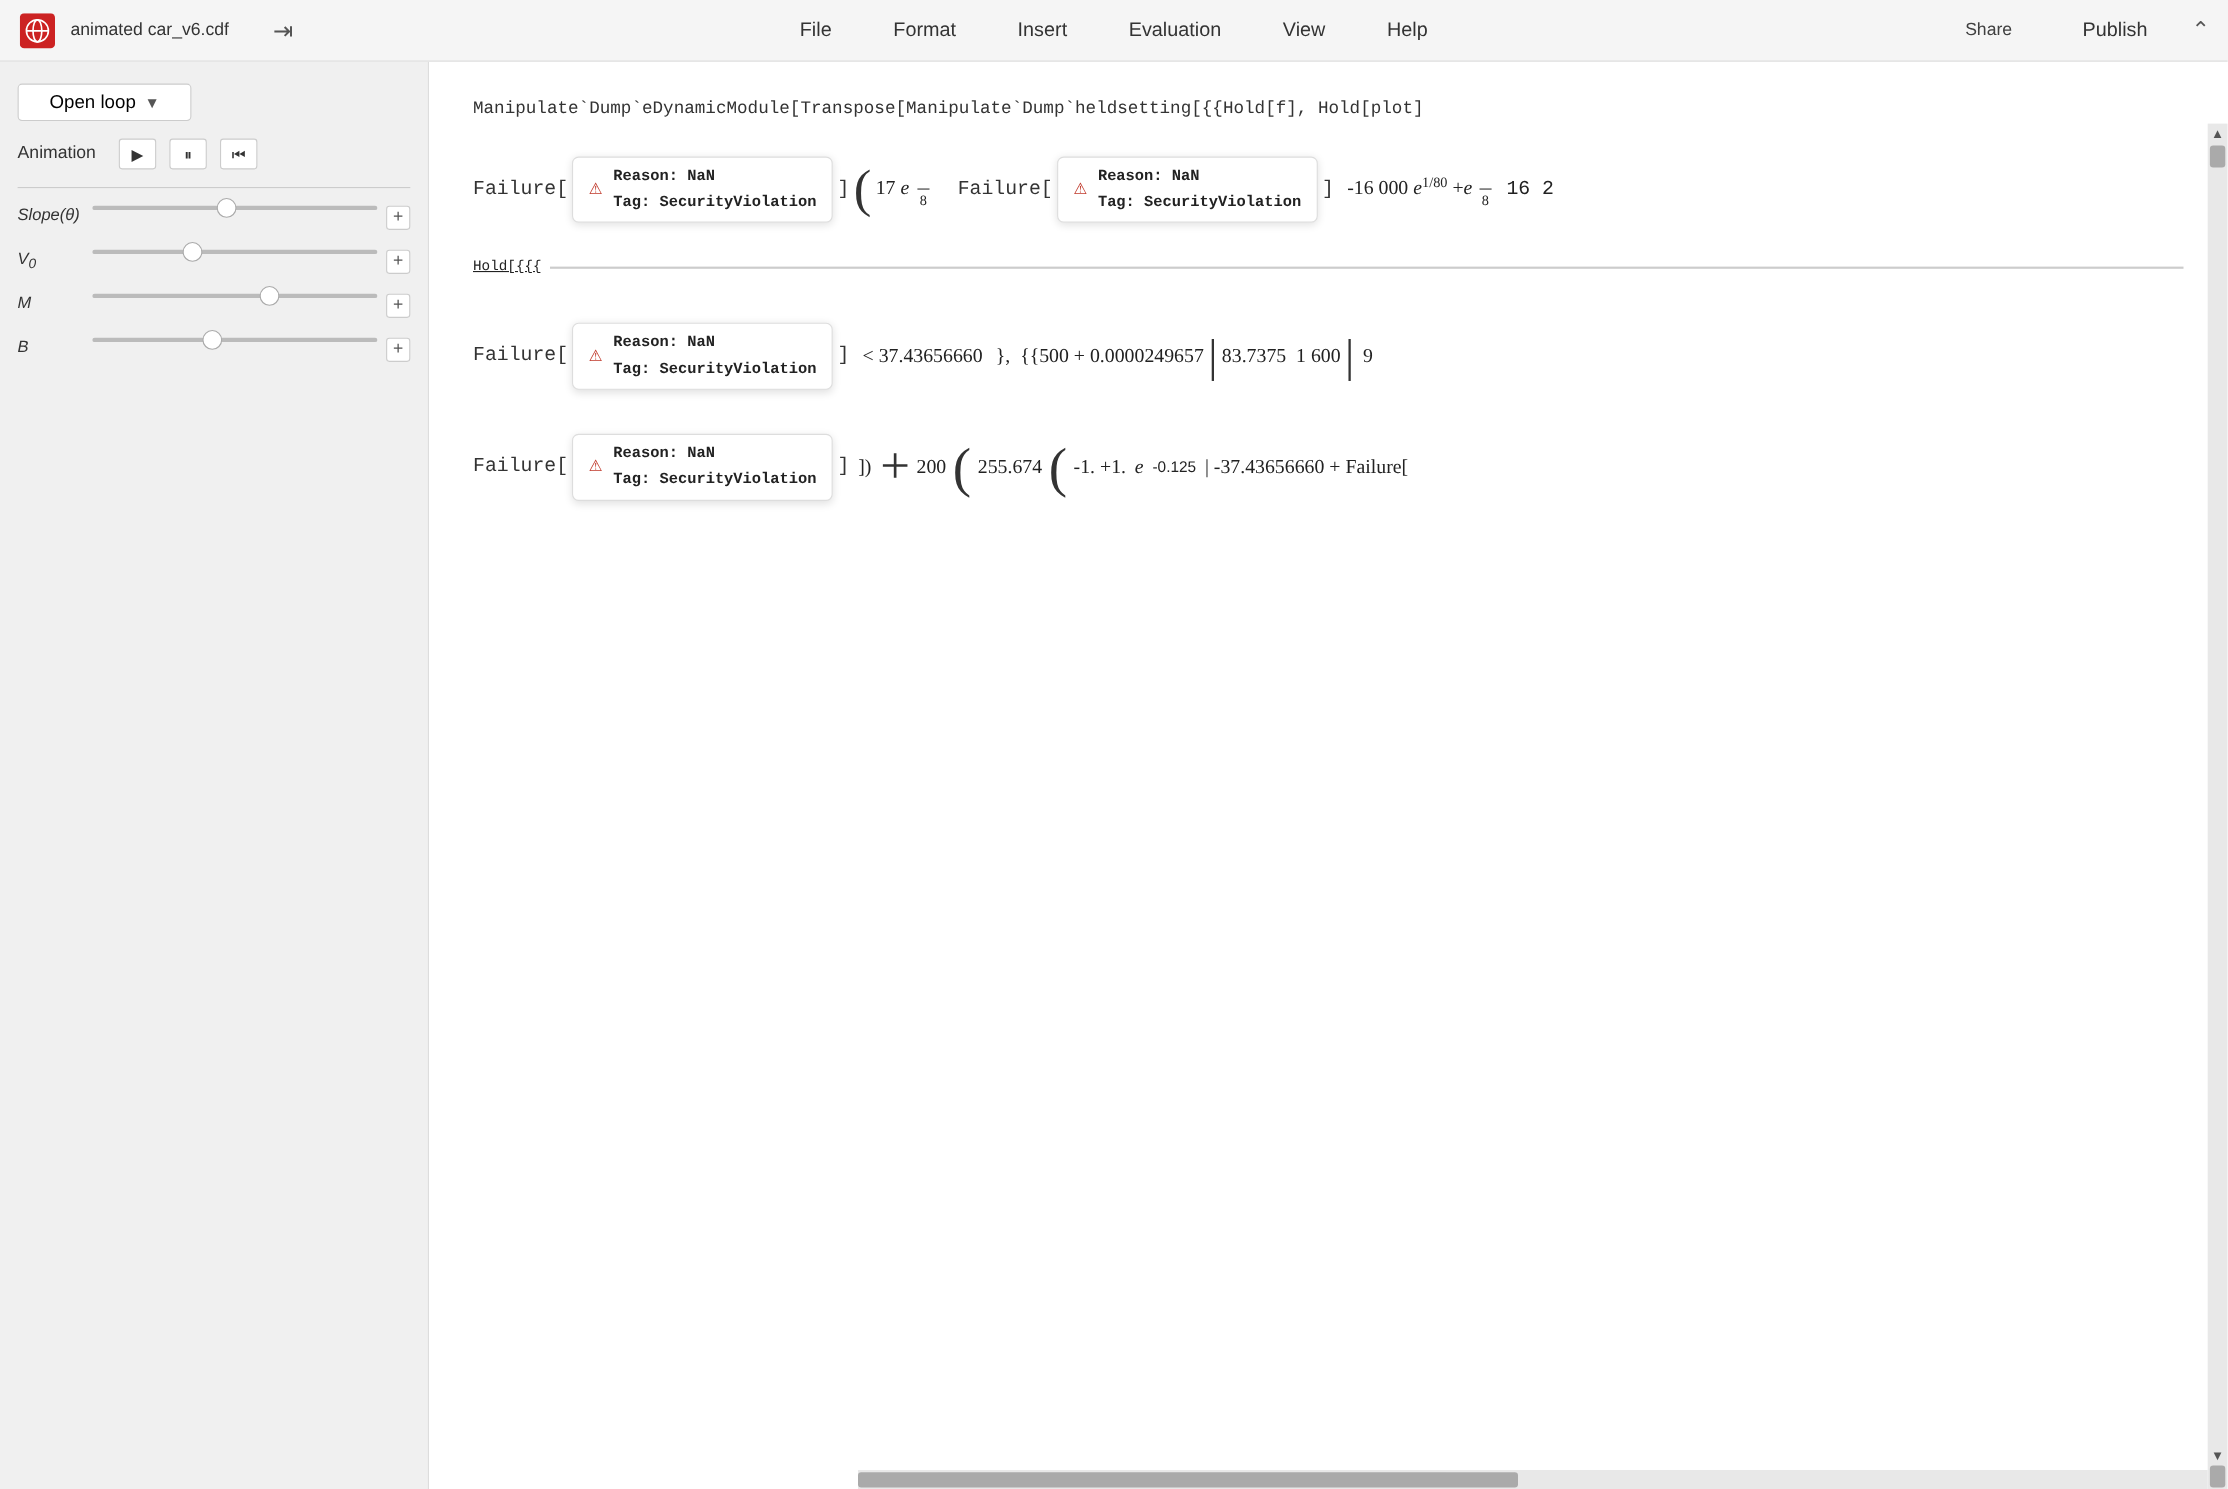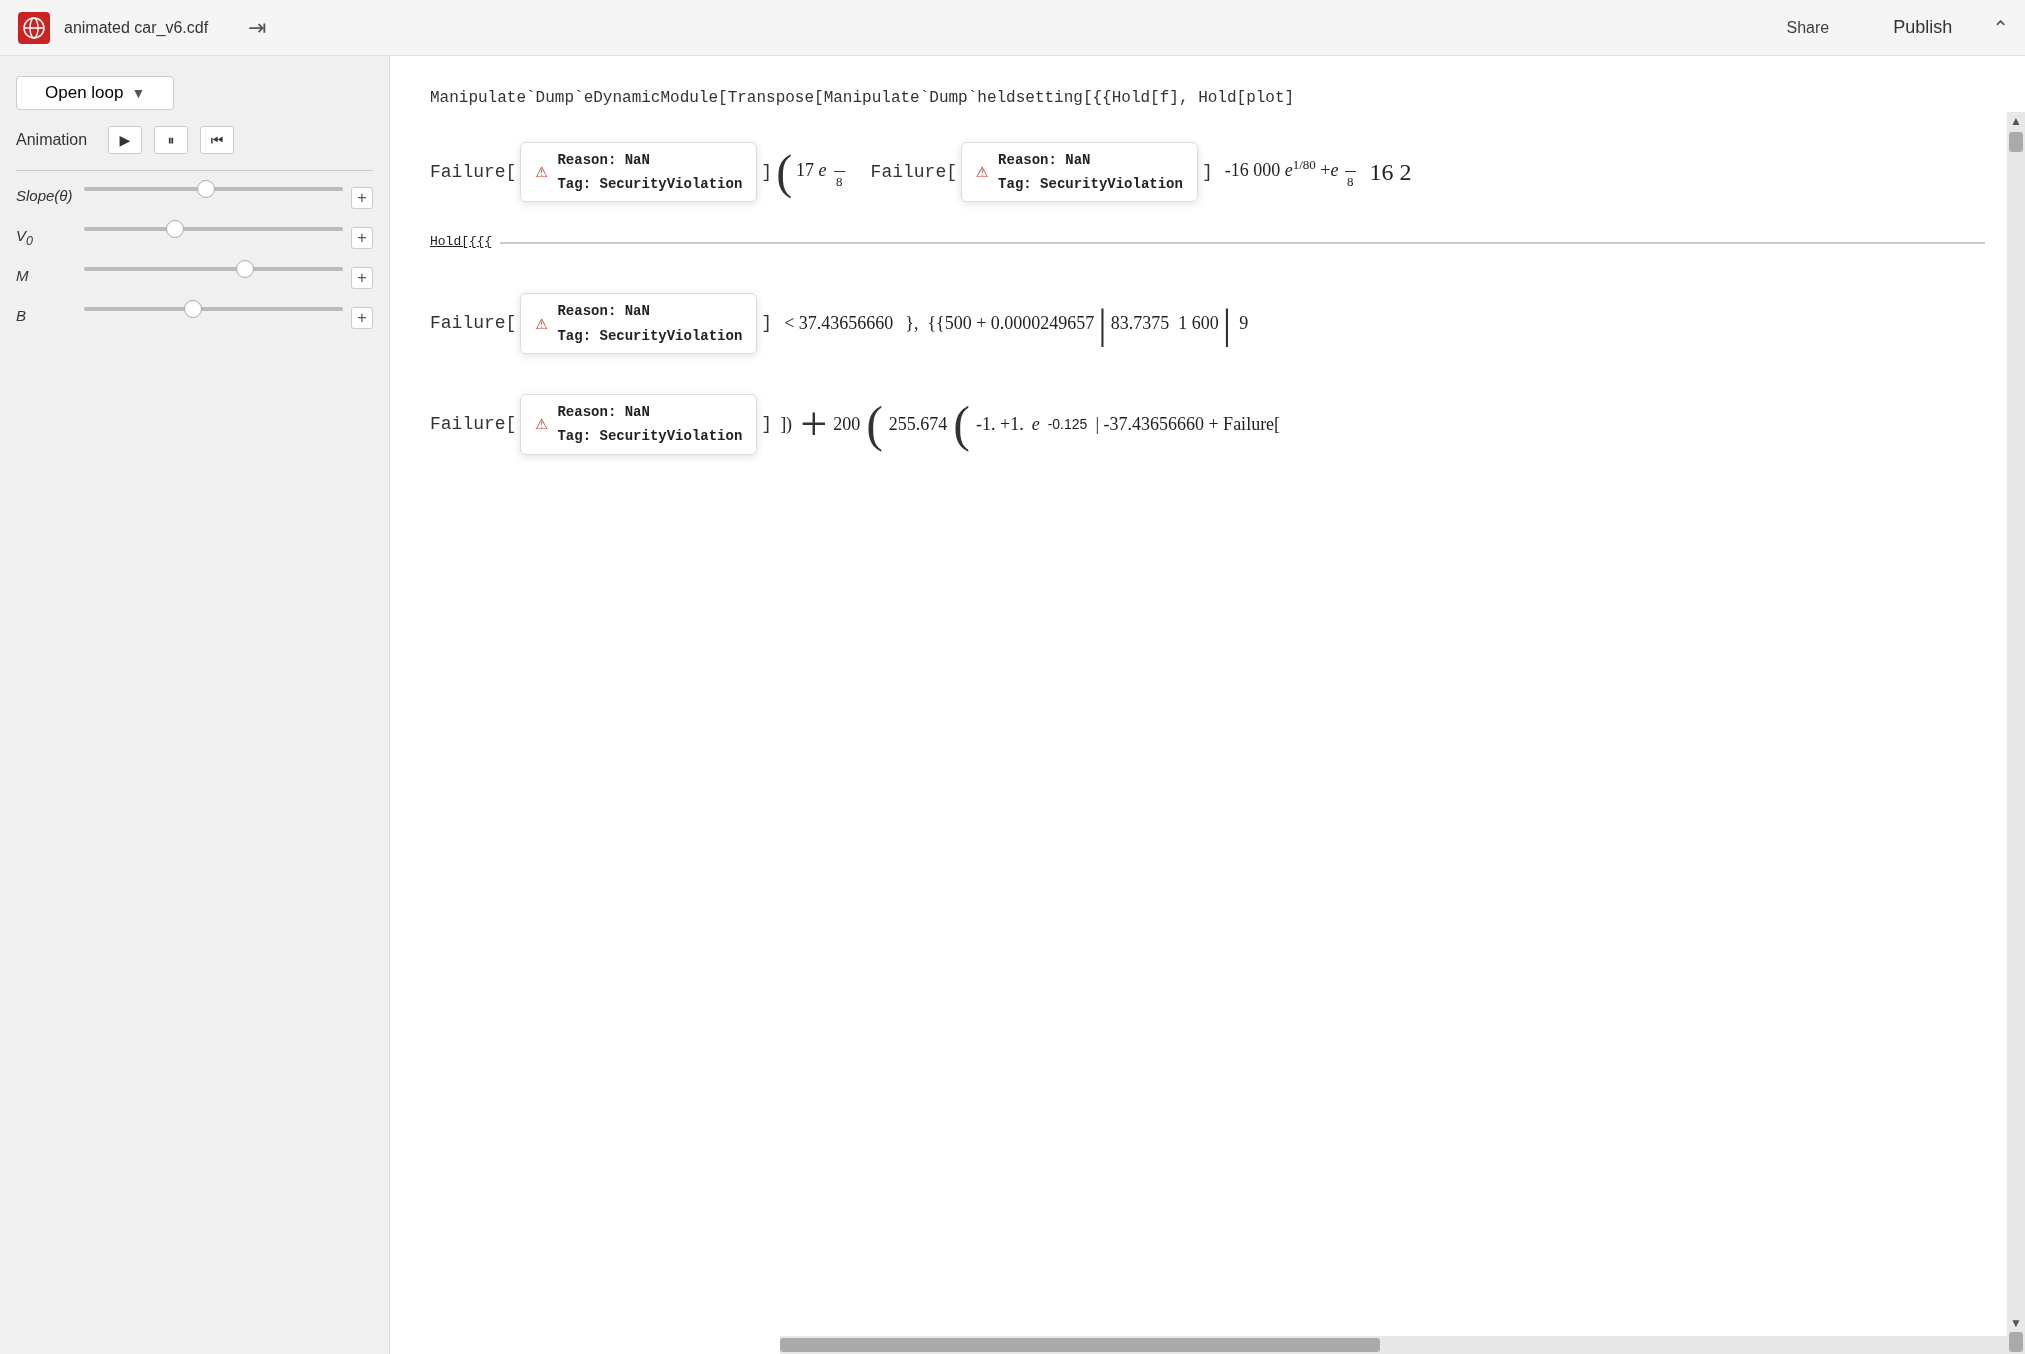--- a/index.html
+++ b/index.html
@@ -368,20 +368,28 @@
       <circle cx="16" cy="16" r="10" fill="none" stroke="white" stroke-width="1.5"></circle>
       <ellipse cx="16" cy="16" rx="4" ry="10" fill="none" stroke="white" stroke-width="1.5"></ellipse>
       <line x1="6" y1="16" x2="26" y2="16" stroke="white" stroke-width="1.5"></line>
     </svg>
   </div>
 
   <span class="menubar-title">animated car_v6.cdf</span>
 
   <span class="notebook-icon">⇥</span>
 
+  <nav class="menubar-nav">
+    <span class="menubar-nav-item">File</span>
+    <span class="menubar-nav-item">Format</span>
+    <span class="menubar-nav-item">Insert</span>
+    <span class="menubar-nav-item">Evaluation</span>
+    <span class="menubar-nav-item">View</span>
+    <span class="menubar-nav-item">Help</span>
+  </nav>
 
   <div class="menubar-right">
     <span class="share-btn">Share</span>
     <span class="publish-btn">Publish</span>
     <span class="collapse-icon">⌃</span>
   </div>
 </div>
 
 <div class="main-layout">
 
@@ -497,21 +505,21 @@
           <span class="failure-bracket mono">]</span>
 
           <span style="font-family:'Times New Roman',serif;font-size:18px;margin-left:8px;">
             -16&nbsp;000&nbsp;<i>e</i><sup style="font-size:13px;">1/80</sup>&nbsp;+<i>e</i>
             <span style="display:inline-flex;flex-direction:column;align-items:center;vertical-align:middle;">
               <span style="border-bottom:1.5px solid #333;padding:0 4px;font-size:13px;">&nbsp;</span>
               <span style="padding:0 4px;font-size:13px;">8</span>
             </span>
           </span>
 
-          <span style="font-family:Liberation Serif, serif;font-size:24px;margin-left:8px;">16 2</span>
+          <span style="font-family:Liberation Mono, monospace;font-size:18px;margin-left:8px;">16 2</span>
         </div>
       </div>
 
       <div class="math-row">
         <span class="mono" style="font-size:13px;text-decoration:underline;">Hold[{{{</span>
         <div style="flex:1;height:1.5px;background:#ccc;margin-left:4px;"></div>
       </div>
 
       <div class="math-section" style="margin-top:40px;">
         <div class="math-row">

